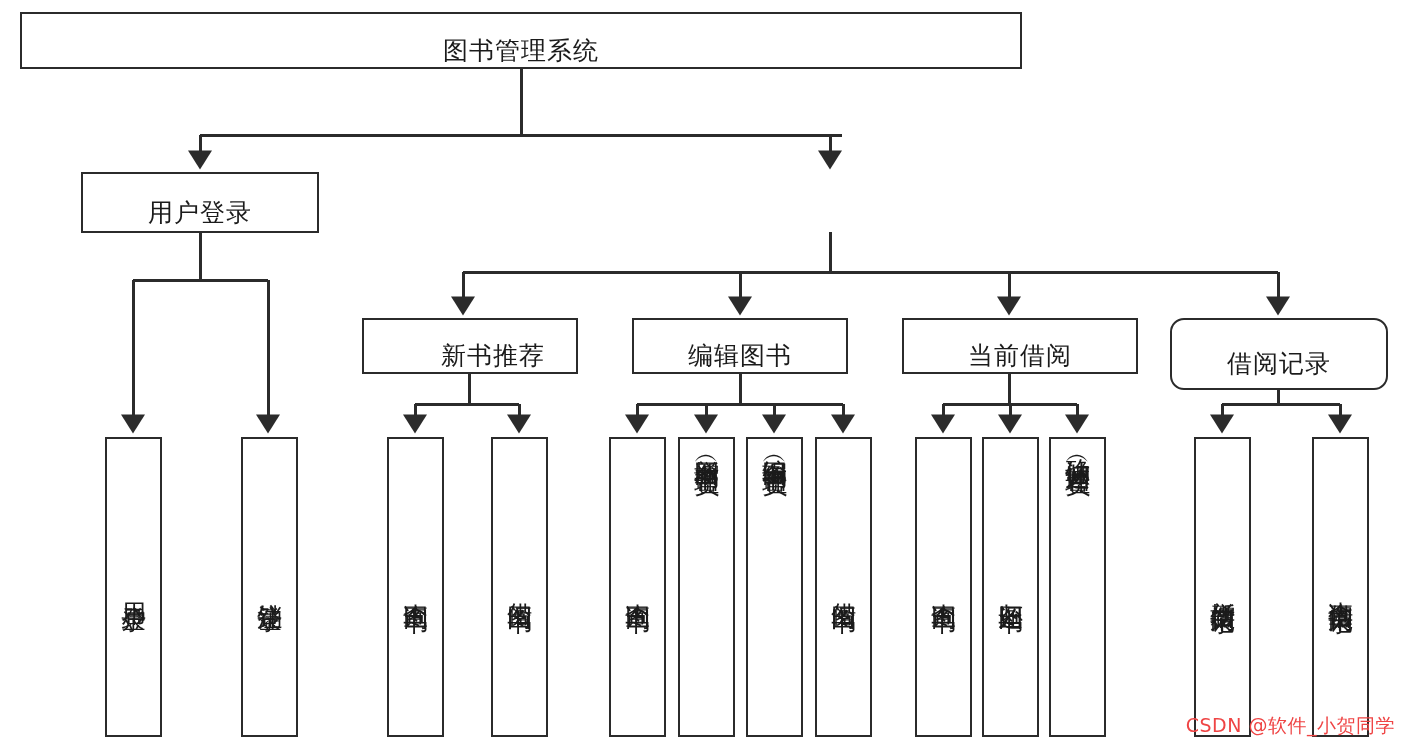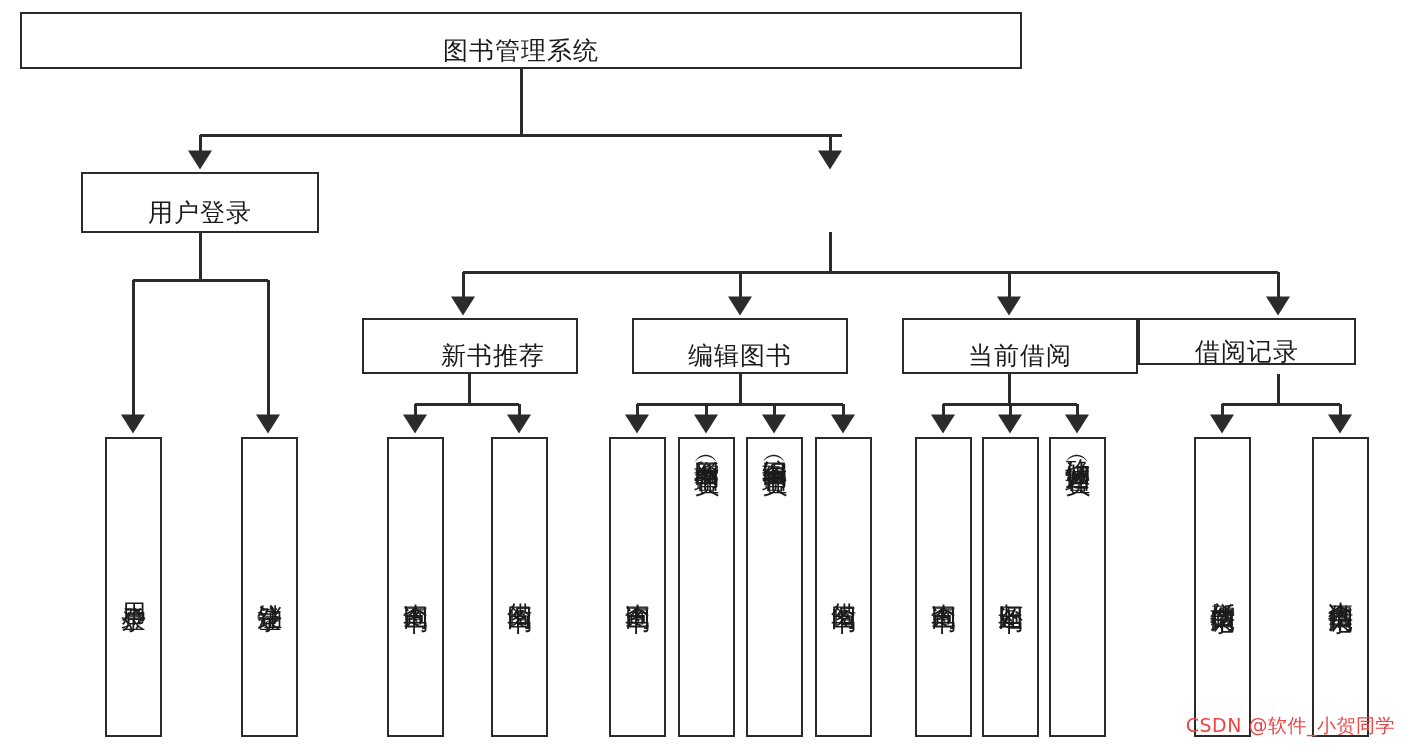--- a/index.html
+++ b/index.html
@@ -153,21 +153,21 @@
   </div>
 
   <div class="node-box" style="left:632px; top:318px; width:216px; height:56px;">
     <span class="node-label">编辑图书</span>
   </div>
 
   <div class="node-box" style="left:902px; top:318px; width:236px; height:56px;">
     <span class="node-label">当前借阅</span>
   </div>
 
-  <div class="node-box" style="left:1138px; top:318px; width:218px; height:47px;">
+  <div class="node-box" style="left:1170px; top:318px; width:218px; height:72px;border-radius:14px;">
     <span class="node-label">借阅记录</span>
   </div>
 
   <div class="leaf-box" style="left:105px; top:437px; width:57px; height:300px;">
     <div class="leaf-inner">
       <span class="leaf-label">用户登录</span>
     </div>
   </div>
 
   <div class="leaf-box" style="left:241px; top:437px; width:57px; height:300px;">

